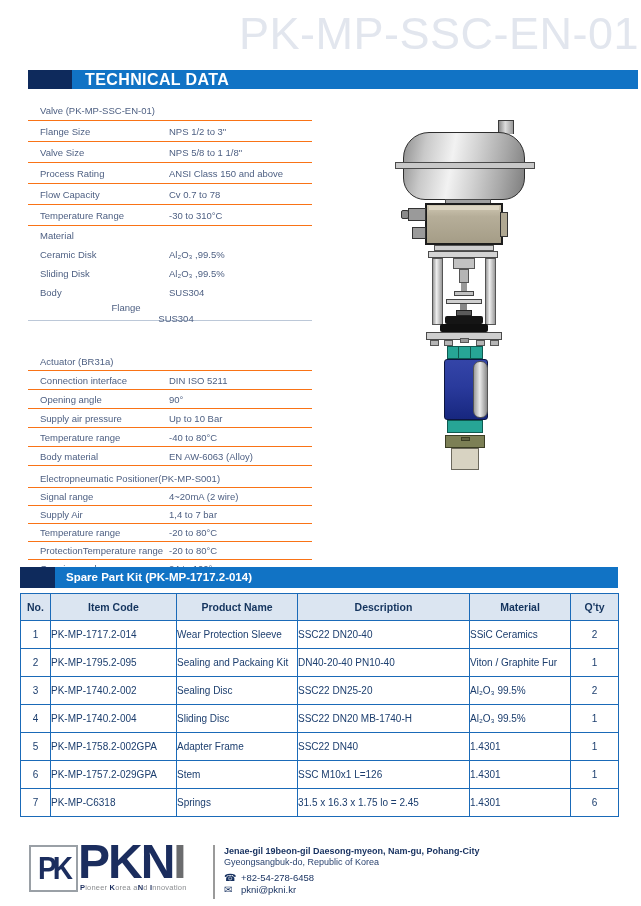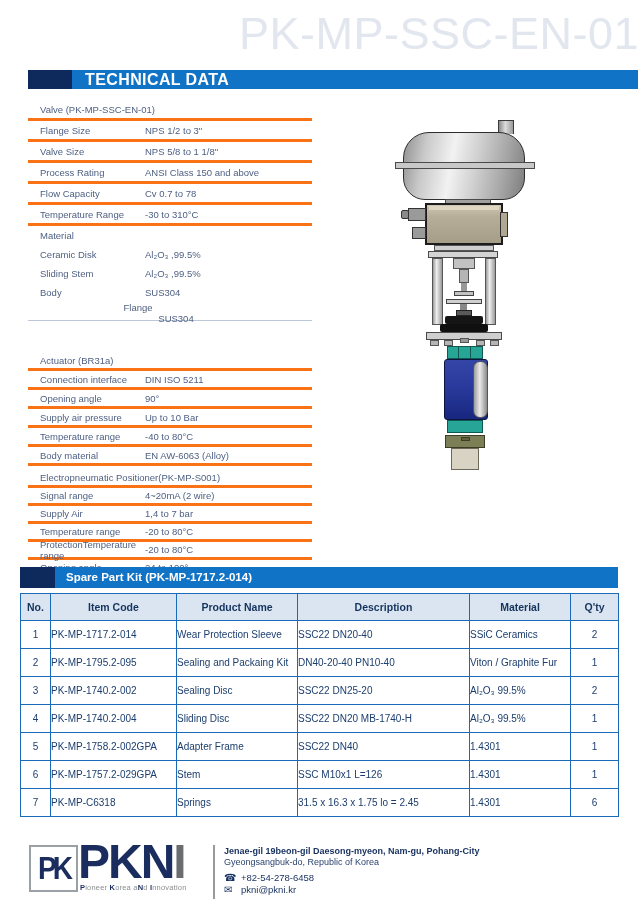--- a/index.html
+++ b/index.html
@@ -16,22 +16,22 @@
   #tech-bar { top:70px; left:28px; width:610px; height:19px; font-size:16px; line-height:19px; letter-spacing:0.4px; }
   #tech-bar .navy-block { width:44px; }
   #tech-bar .bar-label { padding-left:13px; }
   #spare-bar { top:567px; left:20px; width:598px; height:21px; font-size:11.5px; line-height:21px; }
   #spare-bar .navy-block { width:35px; }
   #spare-bar .bar-label { padding-left:11px; }
 
   
   .spec-list { position:absolute; top:100px; left:28px; width:284px; color:#4d5f82; font-size:9.5px; }
   .spec-title,.spec-row { height:21px; display:flex; align-items:center; padding-left:12px;
-                          border-bottom:3px solid #f97316; }
-  .spec-row .lbl { width:105px; flex:0 0 auto; }
+                          border-bottom:1px solid #f97316; }
+  .spec-row .lbl { width:129px; flex:0 0 auto; }
   .spec-row .val { flex:1; }
   .g1 .spec-title,.g1 .spec-row { border-bottom:none; height:19px; }
   .g1 .spec-row:last-child { border-bottom:1px solid #bcc8d8;flex-direction:column; }
   .g2 { margin-top:31px; }
   .g2 .spec-title,.g2 .spec-row { height:19px; }
   .g3 { margin-top:4px; }
   .g3 .spec-title,.g3 .spec-row { height:18px; }
 
   
   .spare-table { position:absolute; top:593px; left:20px; width:598px; border-collapse:collapse;
@@ -140,21 +140,21 @@
         <span class="val">-30 to 310°C</span>
       </div>
   </div>
   <div class="spec-group g1">
     <div class="spec-title">Material</div>
     <div class="spec-row">
         <span class="lbl">Ceramic Disk</span>
         <span class="val">Al₂O₃ ,99.5%</span>
       </div>
     <div class="spec-row">
-        <span class="lbl">Sliding Stem</span>
+        <span class="lbl">Sliding Disk</span>
         <span class="val">Al₂O₃ ,99.5%</span>
       </div>
     <div class="spec-row">
         <span class="lbl">Body</span>
         <span class="val">SUS304</span>
       </div>
     <div class="spec-row">
         <span class="lbl">Flange</span>
         <span class="val">SUS304</span>
       </div>

